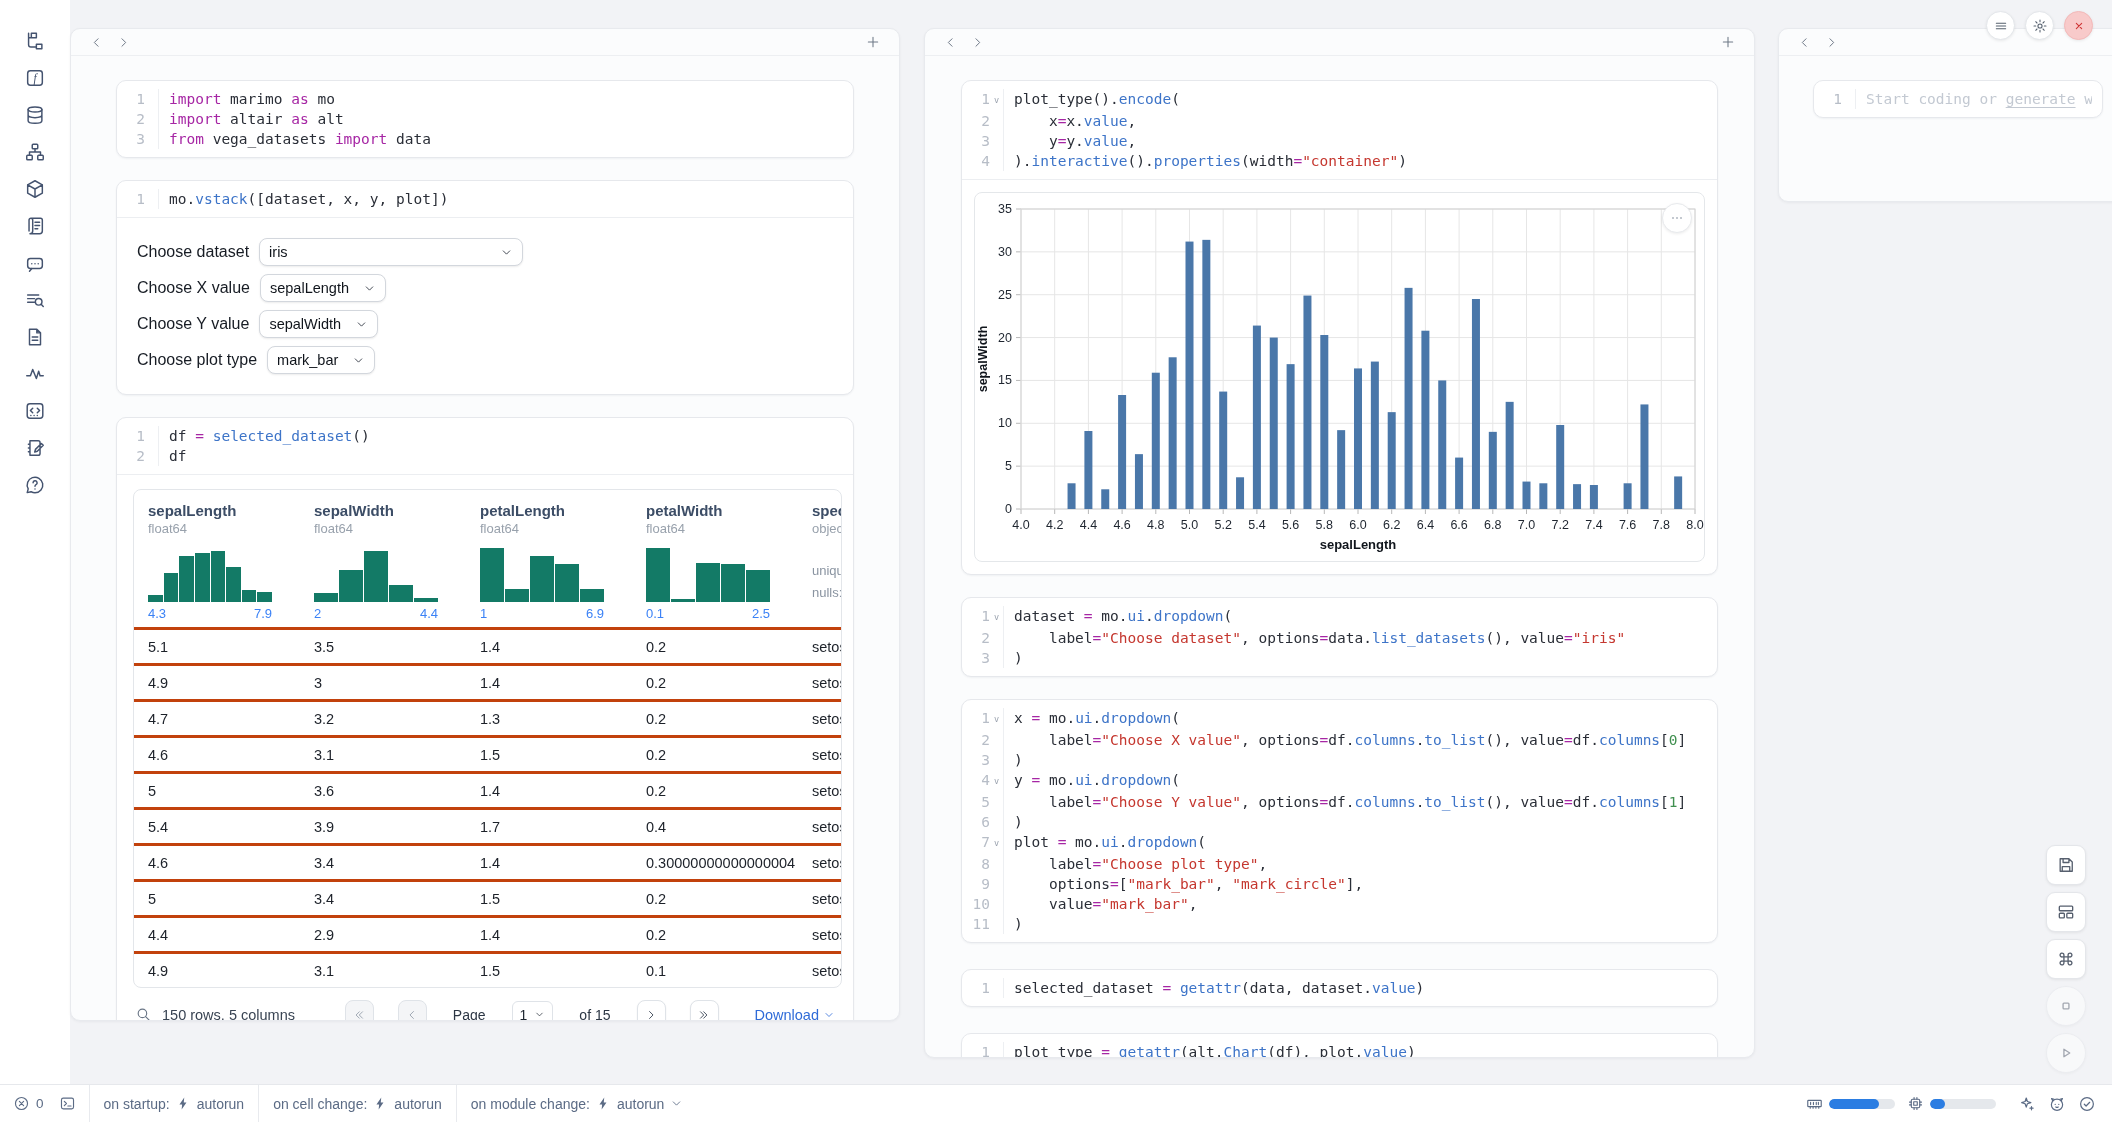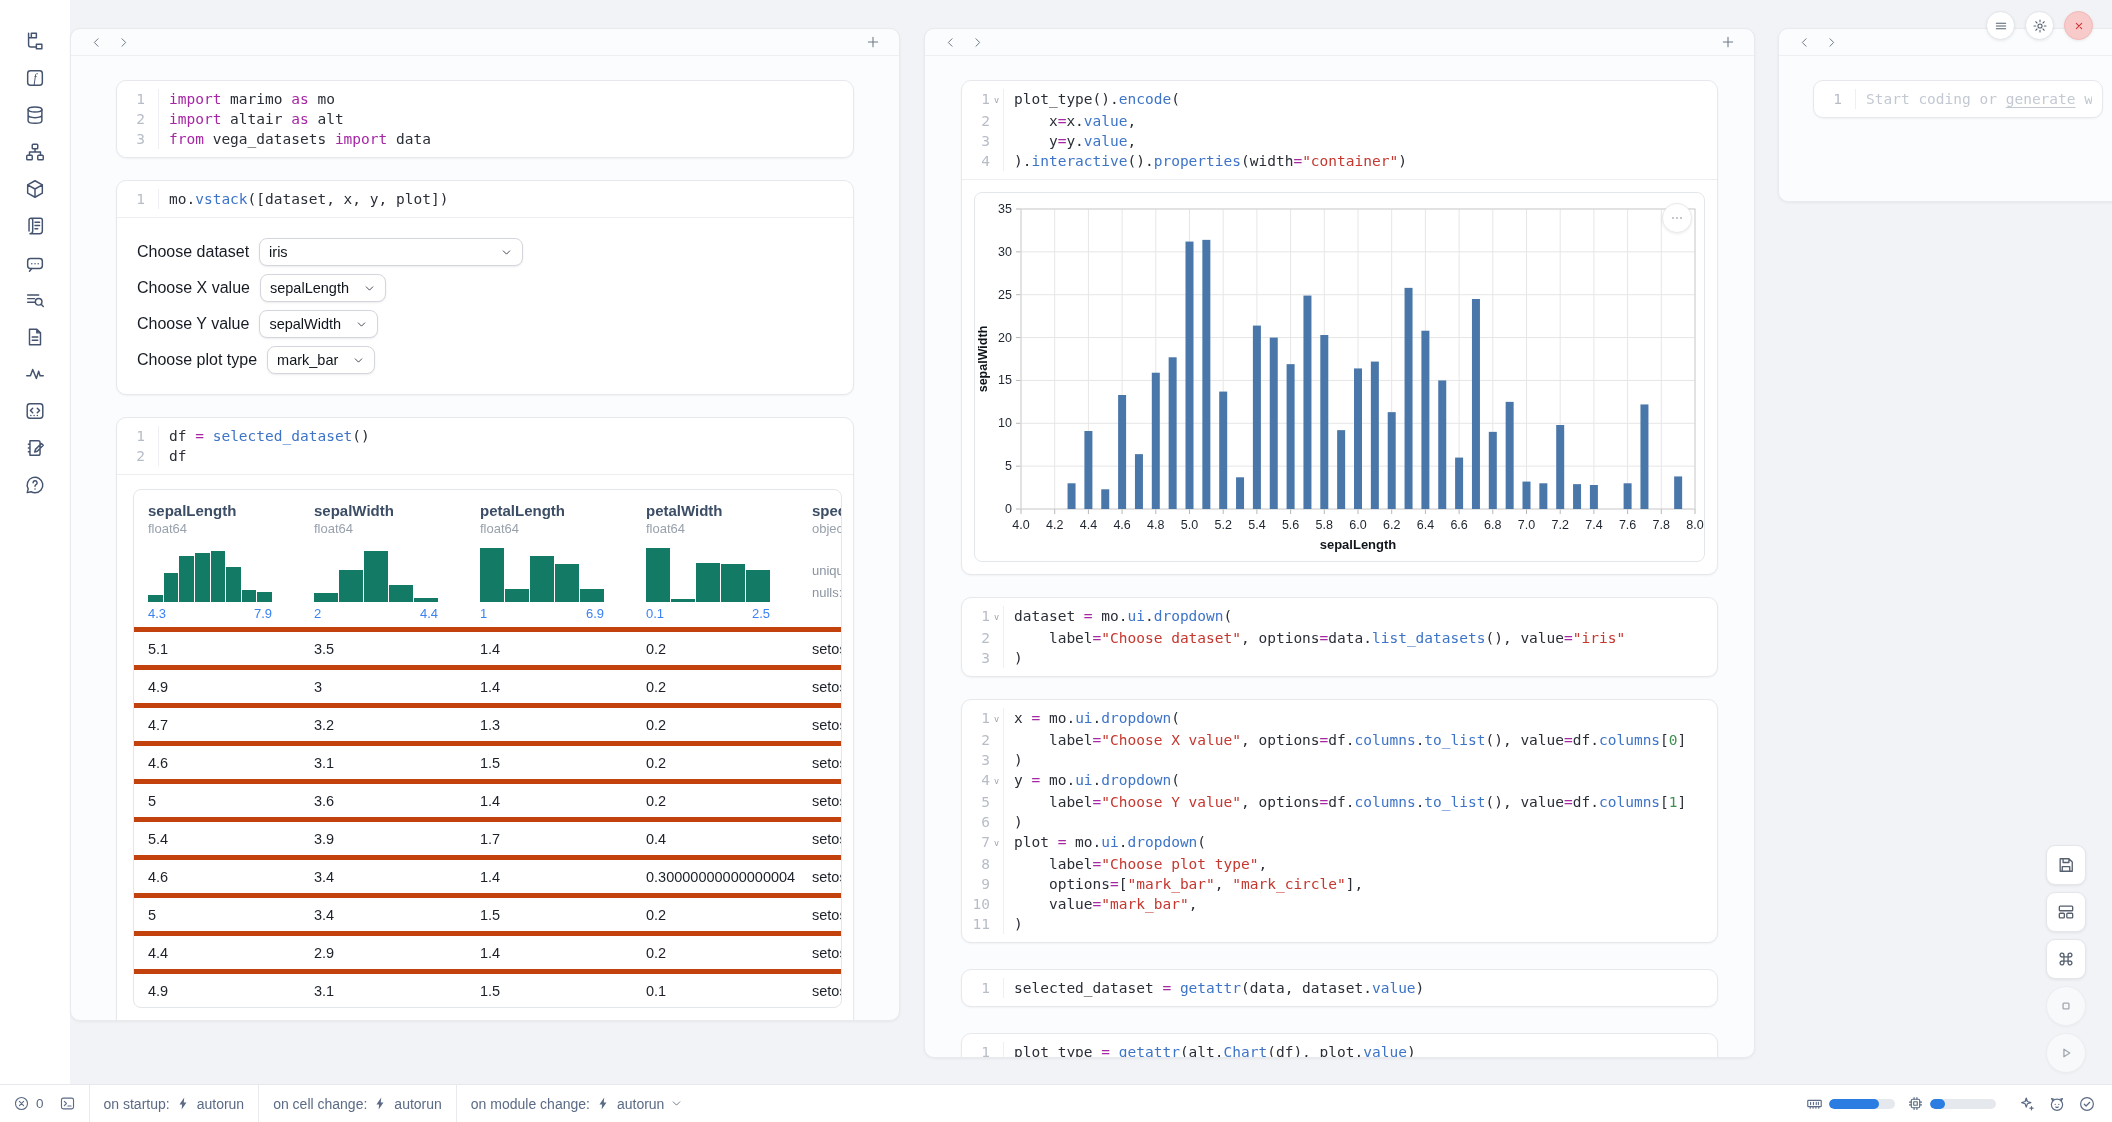--- a/index.html
+++ b/index.html
@@ -42,21 +42,21 @@
   .tblout{padding:14px 16px 12px}
   .tbl{border:1px solid #e3e6ea;border-radius:8px;overflow:hidden;width:707px;background:#fff}
   .thead{display:grid;grid-template-columns:repeat(5,166px);padding:12px 0 6px;width:830px}
   .th{padding-left:14px}
   .th-name{font-size:15px;font-weight:bold;color:#3c4d66}
   .th-type{font-size:13px;color:#98a1ac;margin-top:2px}
   .hist{display:flex;align-items:flex-end;gap:1px;height:58px;width:124px;margin-top:8px}
   .hist .b{flex:1;background:#137a66}
   .range{display:flex;justify-content:space-between;width:124px;font-size:13px;color:#3b82f6;margin-top:4px}
   .stats{font-size:13px;color:#8a94a1;margin-top:24px;line-height:22px}
-  .trow{display:grid;grid-template-columns:repeat(5,166px);height:33px;align-items:center;border-top:5px solid #c2410c;font-size:14.5px;color:#1c2129;width:830px}
+  .trow{display:grid;grid-template-columns:repeat(5,166px);height:33px;align-items:center;border-top:3px solid #c2410c;font-size:14.5px;color:#1c2129;width:830px}
   .trow div{padding-left:14px;white-space:nowrap;overflow:hidden}
   .tfoot{display:flex;align-items:center;margin-top:12px;font-size:14px;color:#343f4e;padding:0 2px}
   .s16{width:17px;height:17px;color:#69758566;color:#697585;margin-right:10px}
   .summary{font-size:14.5px;color:#39445366}
   .summary{color:#394453}
   .pgroup{margin-left:auto;display:flex;align-items:center;gap:24px}
   .pgbtn{width:27px;height:27px;border:1px solid #dfe3e8;border-radius:8px;display:flex;align-items:center;justify-content:center;background:#fff;box-shadow:0 1px 2px rgba(0,0,0,.07);color:#3f4a59;cursor:pointer}
   .pgbtn.dis{background:#f4f5f7;color:#9aa3ae;box-shadow:none}
   .pgbtn .ici{width:14px;height:14px}
   .pglab{margin:0 2px;color:#2c3644}

